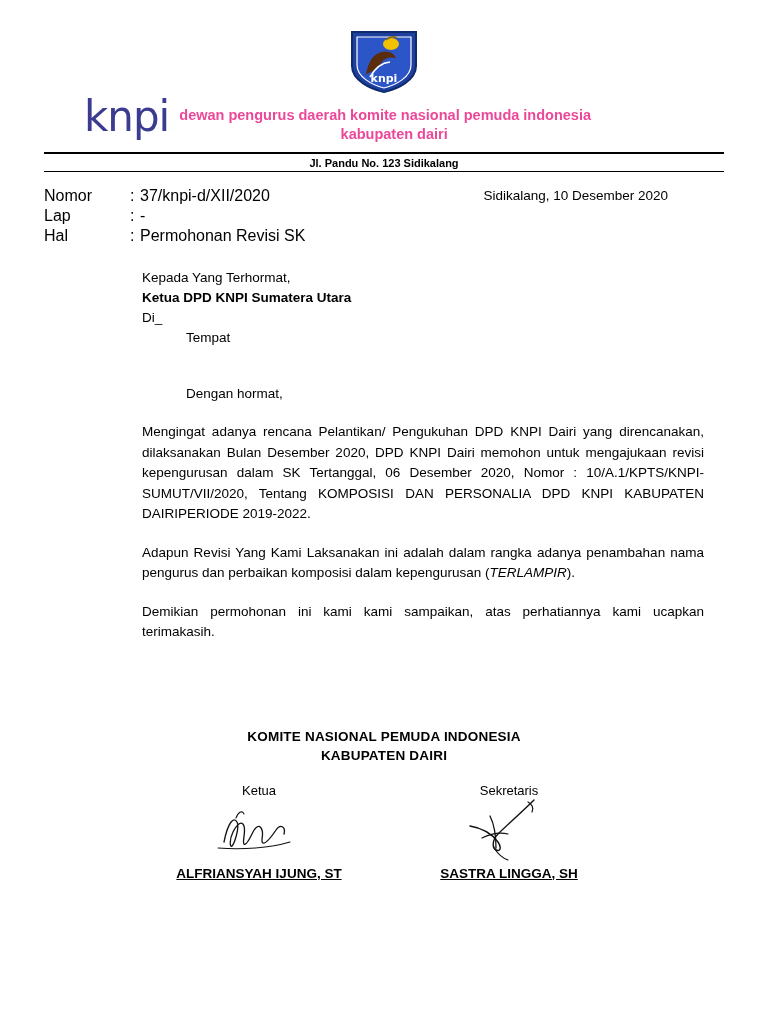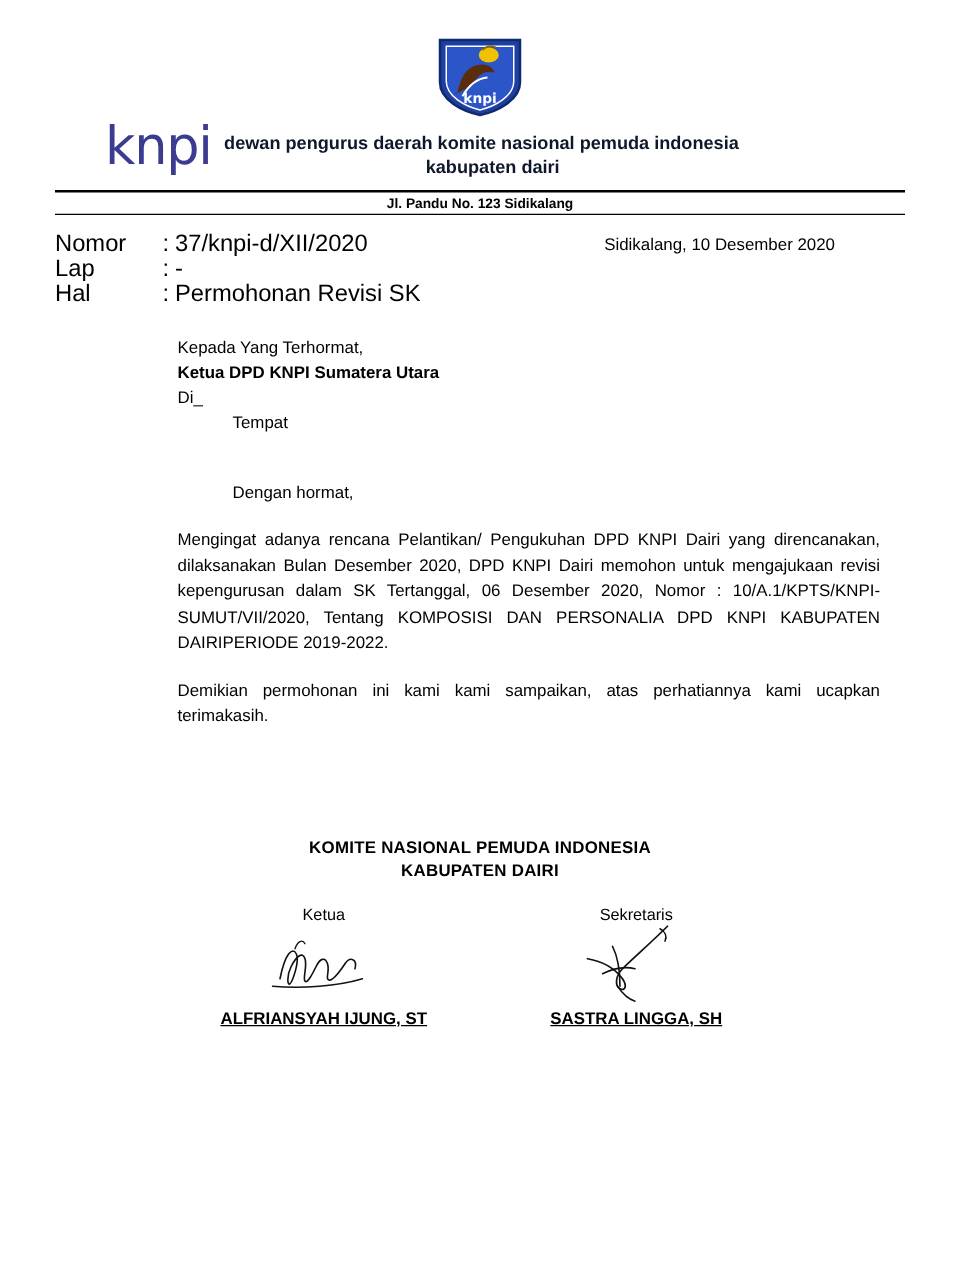--- a/index.html
+++ b/index.html
@@ -53,21 +53,21 @@
     font-weight: 400;
     color: #3b3b8f;
     letter-spacing: -1px;
     margin-right: 10px;
     margin-top: -4px;
   }
   .org-lines {
     font-size: 14.5px;
     font-weight: bold;
     line-height: 19px;
-    color: #0f172a;
+    color: #ec4899;
     margin-top: 6px;
     max-width: 520px;
   }
   .org-line2 {
     text-align: center;
     padding-left: 18px;
   }
 
   .rule-top {
     border-top: 2px solid #000;
@@ -88,21 +88,21 @@
   .meta {
     position: relative;
     font-size: 13.5px;
     line-height: 20px;
   }
   .meta-table {
     border-collapse: collapse;
   }
   .meta-table td {
     padding: 0;
-    font-size: 19px;
+    font-size: 16px;
     line-height: 20px;
     vertical-align: top;
   }
   .meta-label { width: 86px; }
   .meta-sep  { width: 10px; }
   .place-date {
     position: absolute;
     right: 56px;
     top: 0;
     font-size: 13.5px;
@@ -231,20 +231,23 @@
       <div>Kepada Yang Terhormat,</div>
       <div class="b">Ketua DPD KNPI Sumatera Utara</div>
       <div>Di_</div>
       <div class="tempat">Tempat</div>
     </div>
 
     <div class="salutation">Dengan hormat,</div>
 
     <div class="para">Mengingat adanya rencana Pelantikan/ Pengukuhan DPD KNPI Dairi yang direncanakan, dilaksanakan Bulan Desember 2020, DPD KNPI Dairi memohon untuk mengajukaan revisi kepengurusan dalam SK Tertanggal, 06 Desember 2020, Nomor : 10/A.1/KPTS/KNPI-SUMUT/VII/2020, Tentang KOMPOSISI DAN PERSONALIA DPD KNPI KABUPATEN DAIRIPERIODE 2019-2022.</div>
 
+    <div class="para">
+      <span>Adapun Revisi Yang Kami Laksanakan ini adalah dalam rangka adanya penambahan nama pengurus dan perbaikan komposisi dalam kepengurusan (</span><span class="ital">TERLAMPIR</span><span>).</span>
+    </div>
 
     <div class="para">Demikian permohonan ini kami kami sampaikan, atas perhatiannya kami ucapkan terimakasih.</div>
   </div>
 
   <div class="sign-head">
     <div>KOMITE NASIONAL PEMUDA INDONESIA</div>
     <div>KABUPATEN DAIRI</div>
   </div>
 
   <div class="sign-row">

